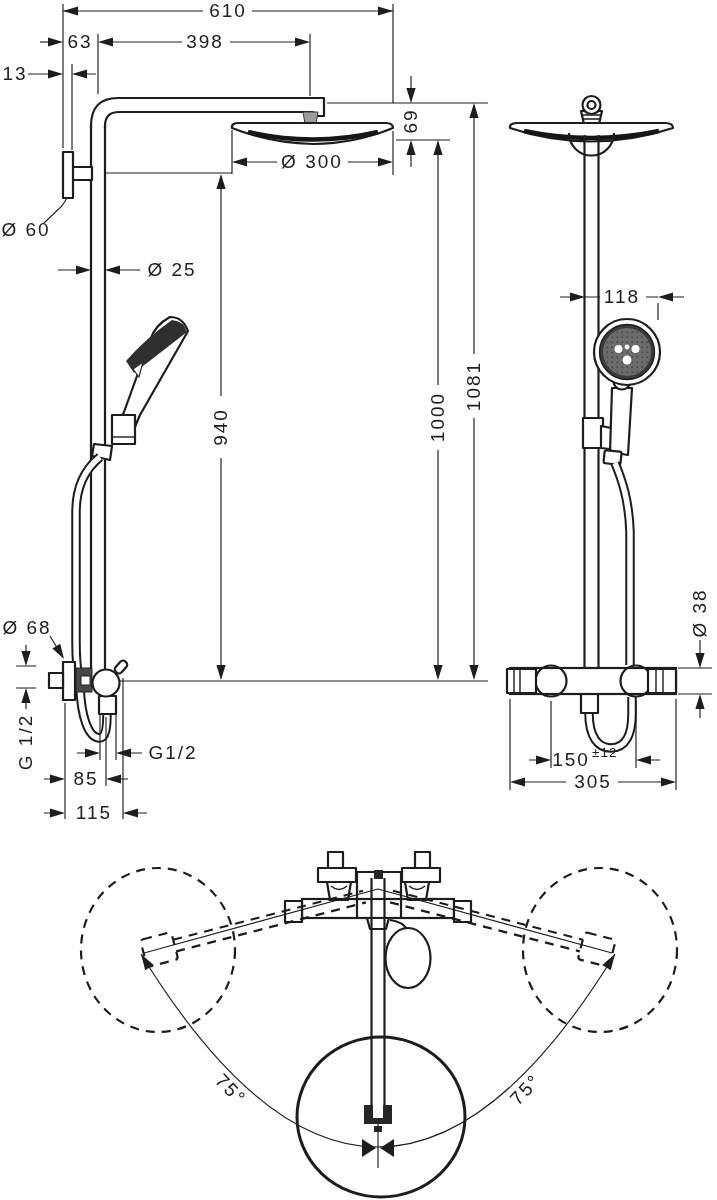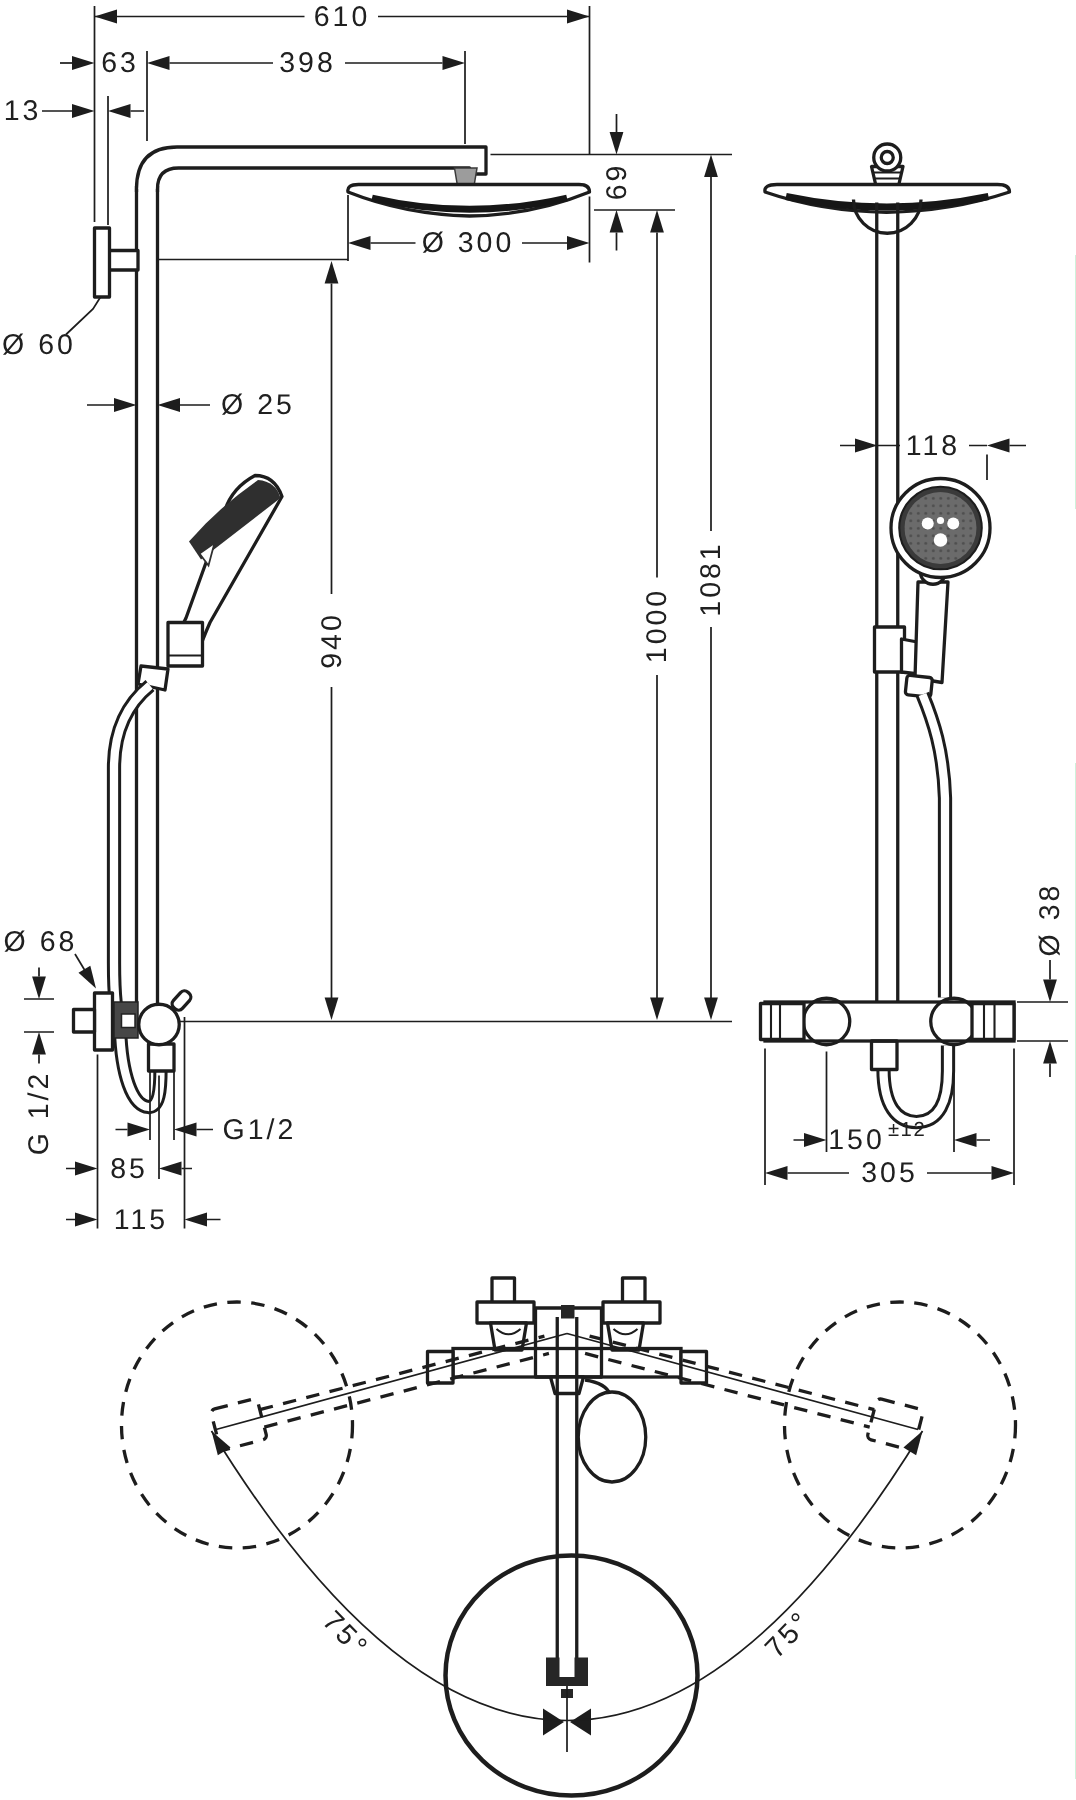--- a/index.html
+++ b/index.html
@@ -1,16 +1,16 @@
 <!DOCTYPE html>
 <html><head>
 <meta charset="utf-8">
 <style>
   html,body { margin:0; padding:0; background:#ffffff; }
-  #stage { position:relative; width:717px; height:1200px; background:#22c55e; overflow:hidden; }
+  #stage { position:relative; width:717px; height:1200px; background:#c2410c; overflow:hidden; }
   svg { display:block; }
   
   .ol   { fill:#ffffff; stroke:#1d1d1d; stroke-width:2.2; stroke-linejoin:round; }
   .olf  { fill:#ffffff; stroke:none; }
   .ln   { fill:none; stroke:#1d1d1d; stroke-width:2.2; stroke-linejoin:round; }
   .ln14 { fill:none; stroke:#1d1d1d; stroke-width:1.4; }
   .thin { fill:none; stroke:#1d1d1d; stroke-width:1.15; }
   .dash { fill:none; stroke:#1d1d1d; stroke-width:2.2; stroke-dasharray:9 7; }
   .arr  { fill:#1d1d1d; stroke:none; }
   .hoseB{ fill:none; stroke:#1d1d1d; stroke-width:9.5; }

